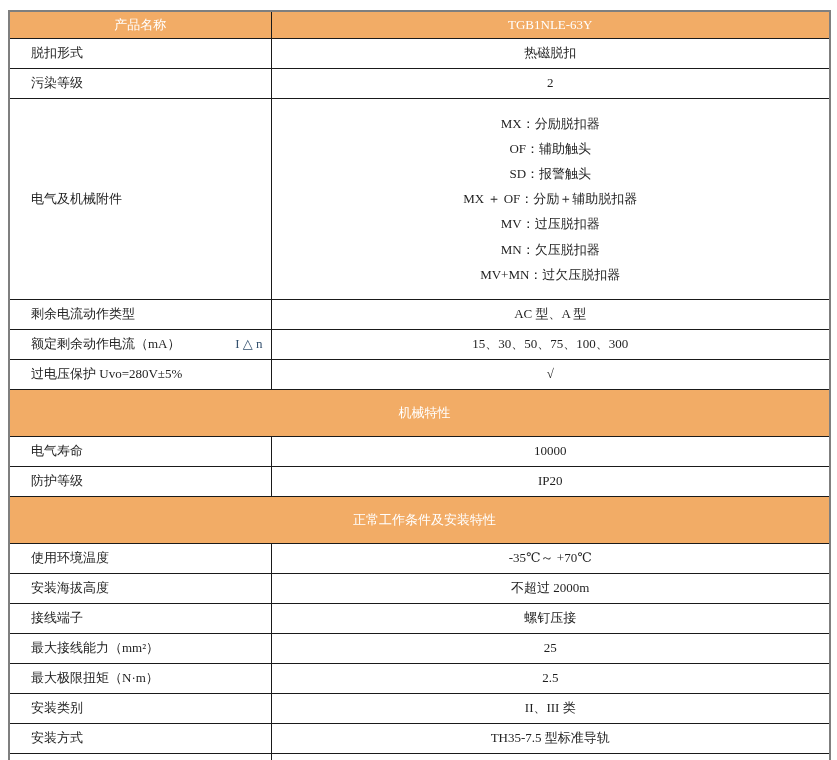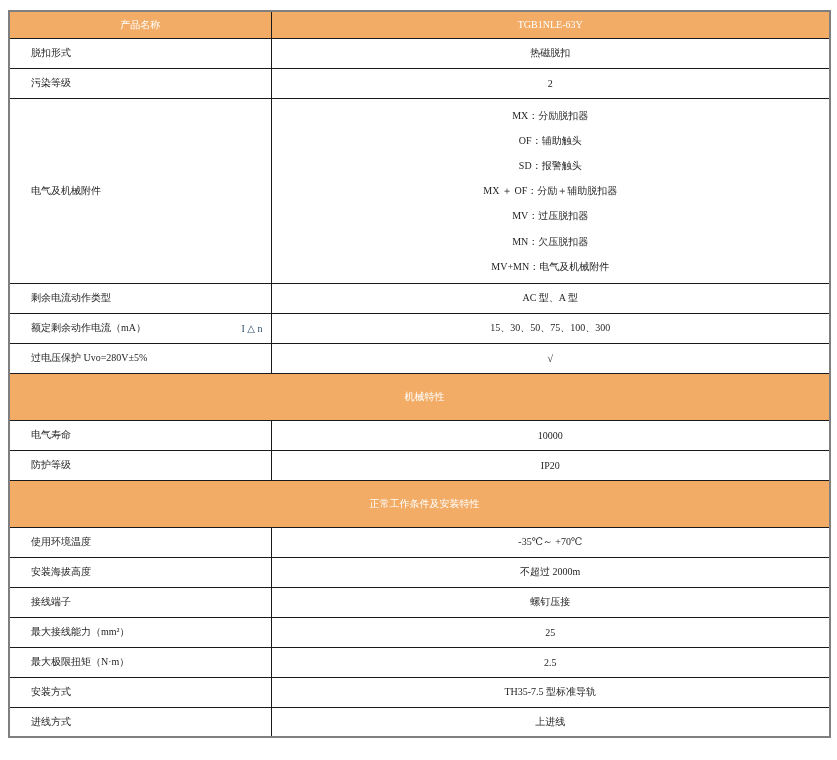--- a/index.html
+++ b/index.html
@@ -21,21 +21,21 @@
   table.spec-table{
     width:821px;
     border-collapse:collapse;
     border:2px solid var(--outer);
     table-layout:fixed;
   }
   col.c1{width:262px;}
   col.c2{width:559px;}
   .cell{
     border:1px solid var(--grid);
-    font-size:10px;
+    font-size:13px;
     vertical-align:middle;
   }
   .head{
     background:var(--accent);
     color:var(--header-text);
     font-weight:normal;
     text-align:center;
     height:27px;
   }
   td.label{
@@ -54,21 +54,21 @@
     text-align:center;
     height:30px;
   }
   td.section{
     background:var(--accent);
     color:var(--header-text);
     text-align:center;
     padding-left:10px;
     height:47px;
   }
-  td.multiline{padding:4px 0;}
+  td.multiline{padding:12px 0;}
   .vline{
     line-height:25.2px;
     text-align:center;
   }
 </style>
 </head>
 <body>
 
 <div class="page">
   <table class="spec-table">
@@ -93,21 +93,21 @@
         </tr>
         <tr>
           <td class="cell label">电气及机械附件</td>
           <td class="cell value multiline">
             <div class="vline">MX：分励脱扣器</div>
             <div class="vline">OF：辅助触头</div>
             <div class="vline">SD：报警触头</div>
             <div class="vline">MX ＋ OF：分励＋辅助脱扣器</div>
             <div class="vline">MV：过压脱扣器</div>
             <div class="vline">MN：欠压脱扣器</div>
-            <div class="vline">MV+MN：电气及机械附件</div>
+            <div class="vline">MV+MN：过欠压脱扣器</div>
           </td>
         </tr>
         <tr>
           <td class="cell label">剩余电流动作类型</td>
           <td class="cell value">AC 型、A 型</td>
         </tr>
         <tr>
           <td class="cell label split">
             <span class="inner">
               <span>额定剩余动作电流（mA）</span>
@@ -148,20 +148,24 @@
         </tr>
         <tr>
           <td class="cell label">最大接线能力（mm²）</td>
           <td class="cell value">25</td>
         </tr>
         <tr>
           <td class="cell label">最大极限扭矩（N·m）</td>
           <td class="cell value">2.5</td>
         </tr>
         <tr>
+          <td class="cell label">安装类别</td>
+          <td class="cell value">II、III 类</td>
+        </tr>
+        <tr>
           <td class="cell label">安装方式</td>
           <td class="cell value">TH35-7.5 型标准导轨</td>
         </tr>
         <tr>
           <td class="cell label">进线方式</td>
           <td class="cell value">上进线</td>
         </tr>
       </tbody>
   </table>
 </div>

